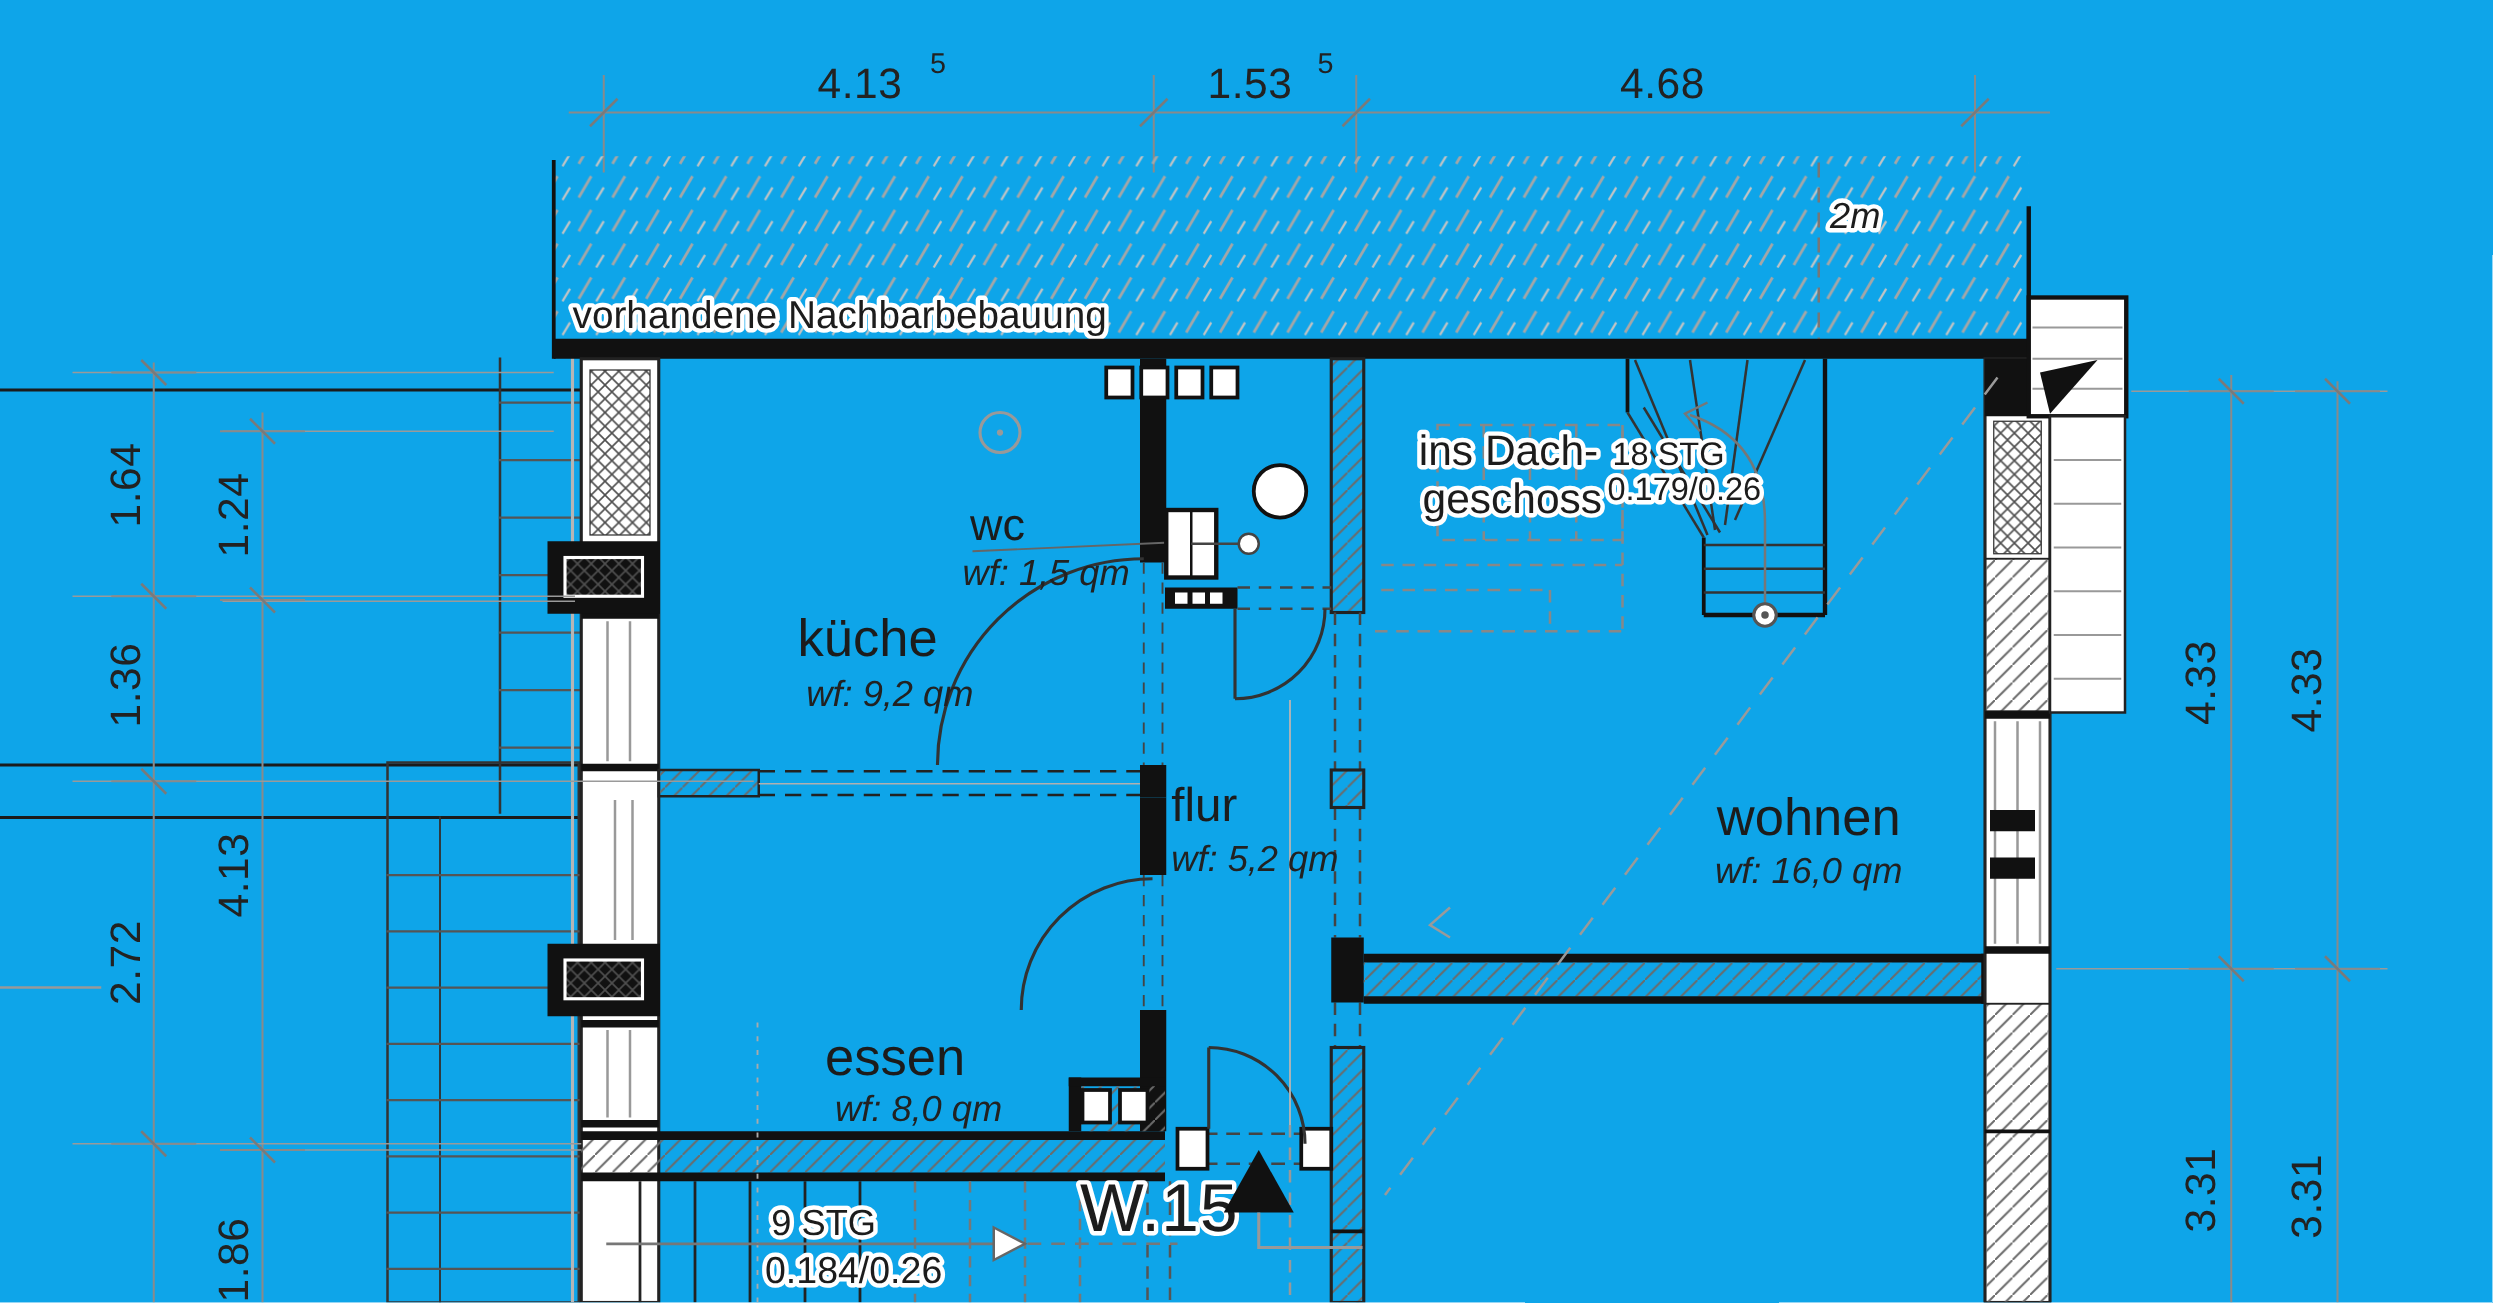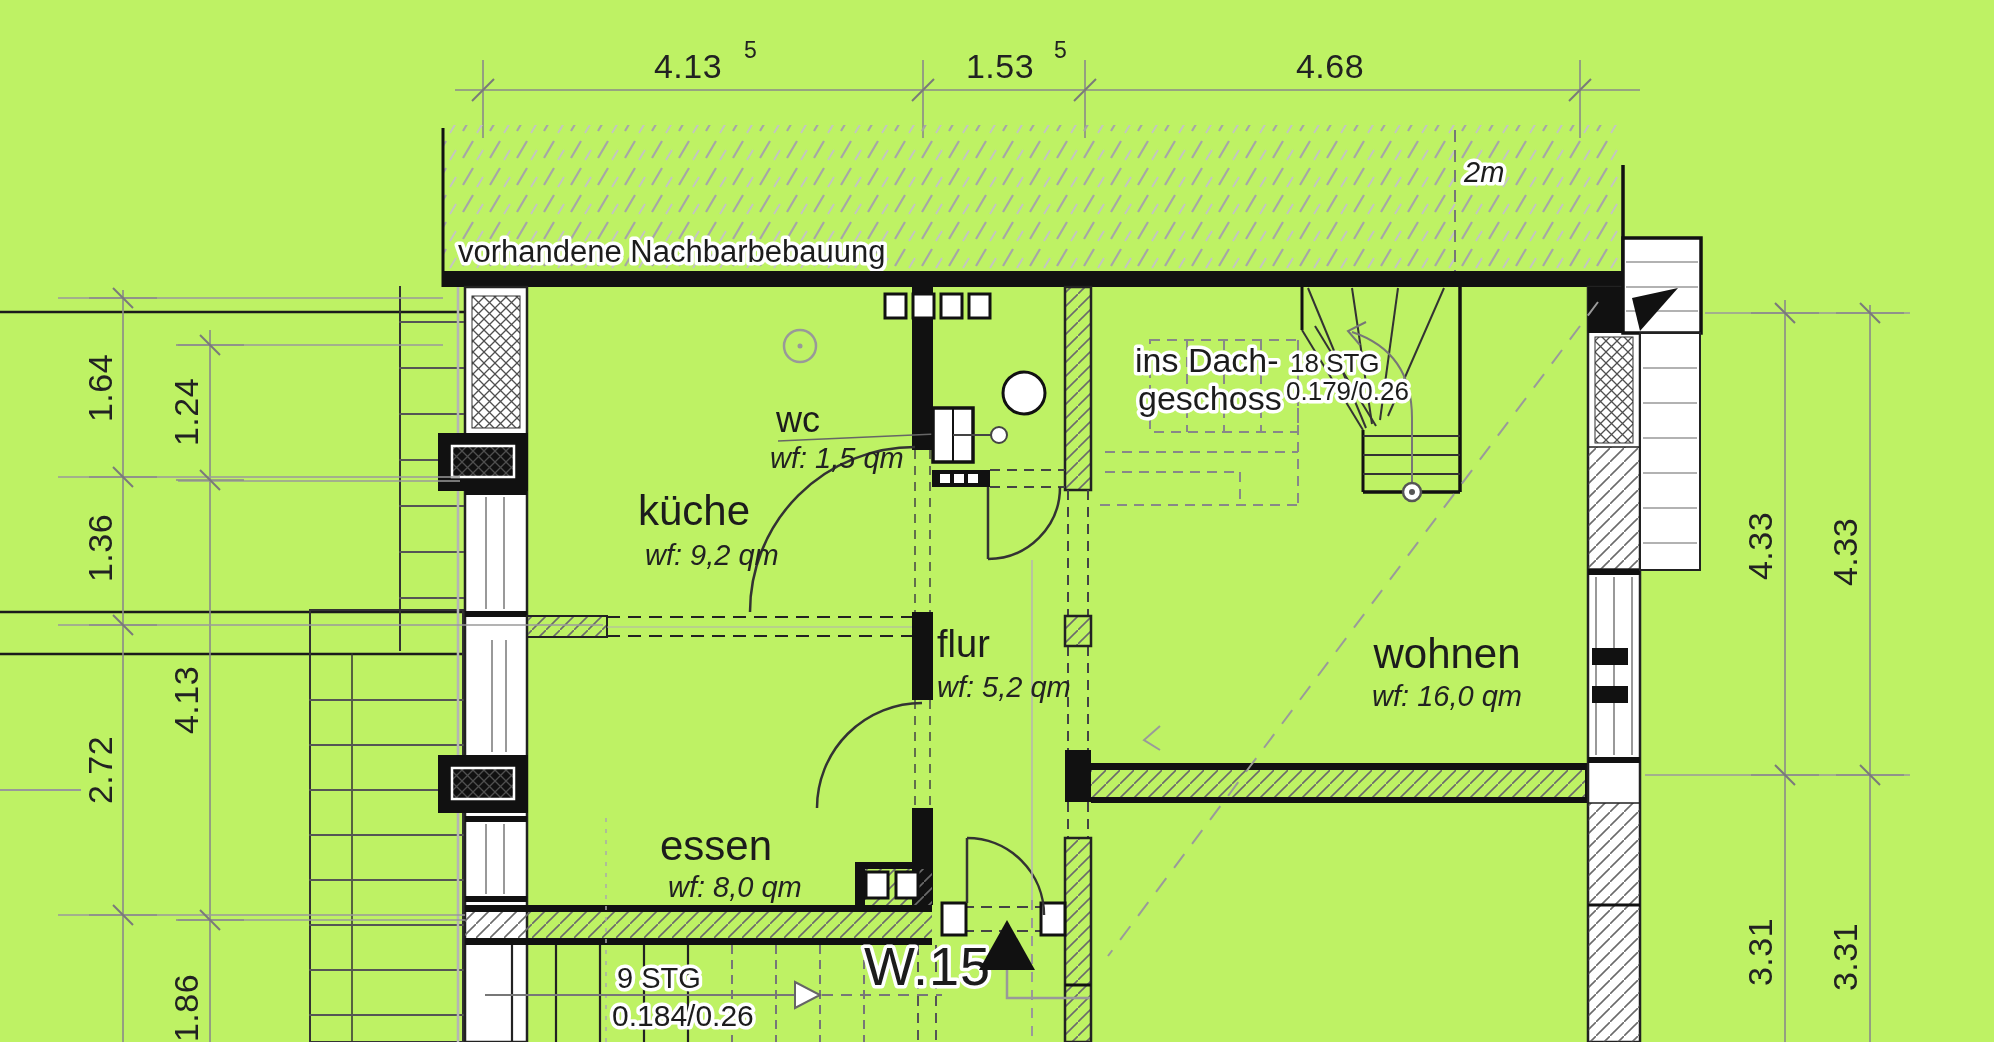--- a/index.html
+++ b/index.html
@@ -1,16 +1,16 @@
 <!DOCTYPE html>
 <html><head>
 <meta charset="utf-8">
 <style>
   html,body{margin:0;padding:0;background:#ffffff;}
-  .stage{width:1994px;height:1042px;position:relative;background:#bef264;overflow:hidden;}
+  .stage{width:1994px;height:1042px;position:relative;background:#0ea5e9;overflow:hidden;}
   .t{font-family:"Liberation Sans","DejaVu Sans",sans-serif;fill:#1c1c1c;}
   .dim{font-size:34px;letter-spacing:.5px;fill:#222;}
   .sup{font-size:23px;fill:#222;}
   .room{font-size:42px;}
   .room-sm{font-size:36px;}
   .area{font-size:29px;font-style:italic;fill:#222;}
   .small{font-size:26px;}
   .med{font-size:29px;}
   .note{font-size:31px;}
   .big{font-size:54px;letter-spacing:1px;}

